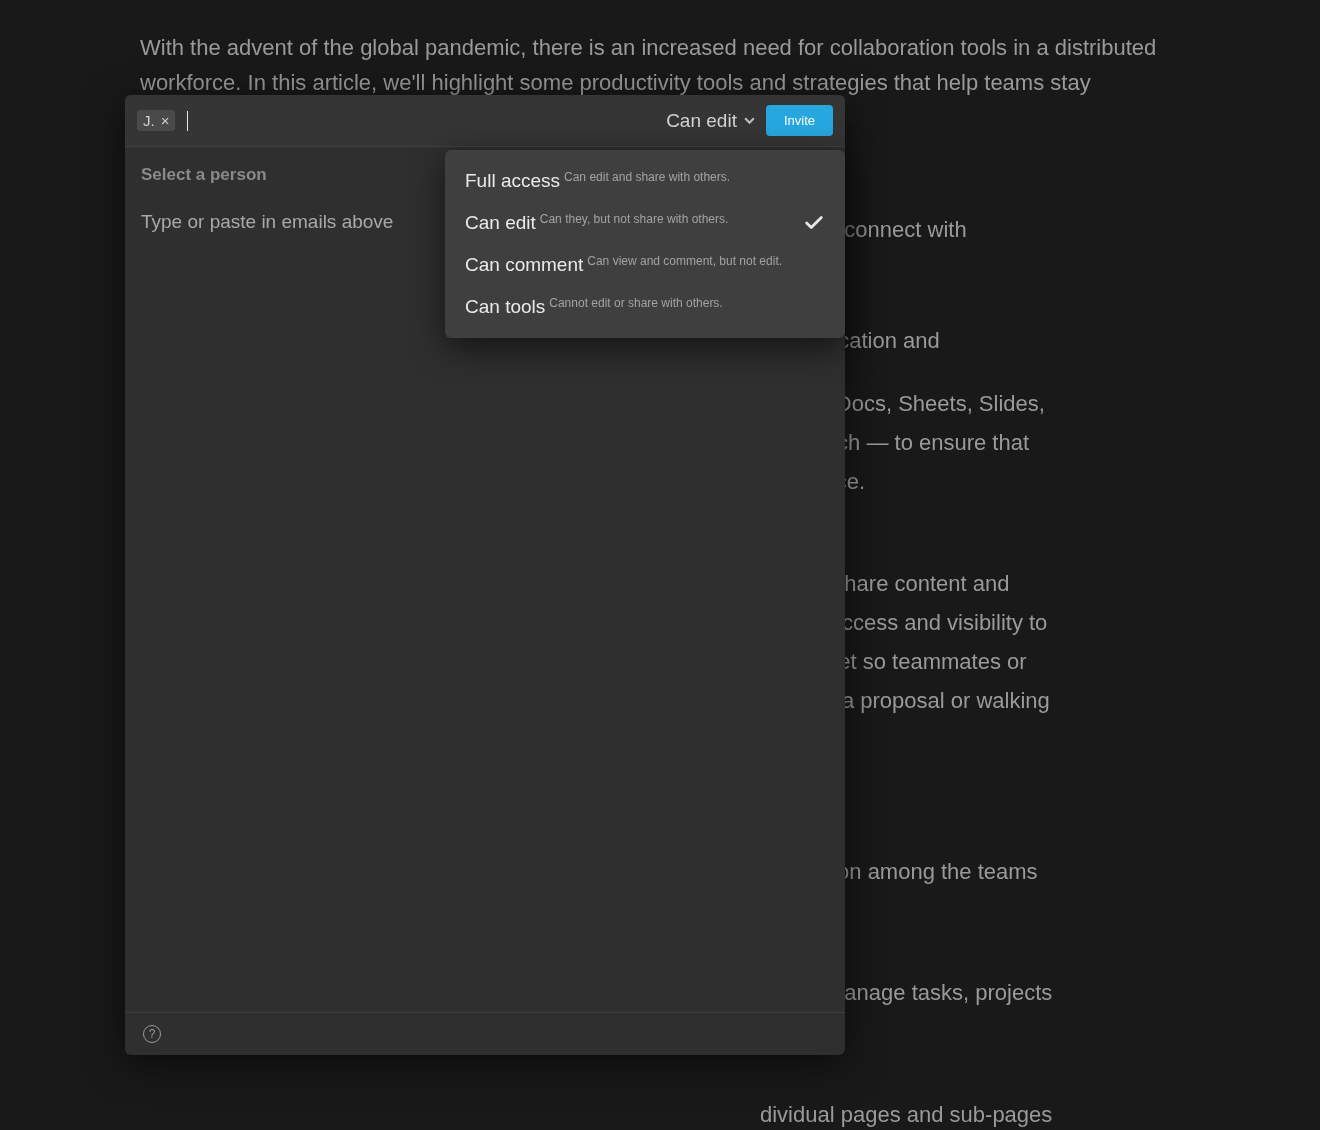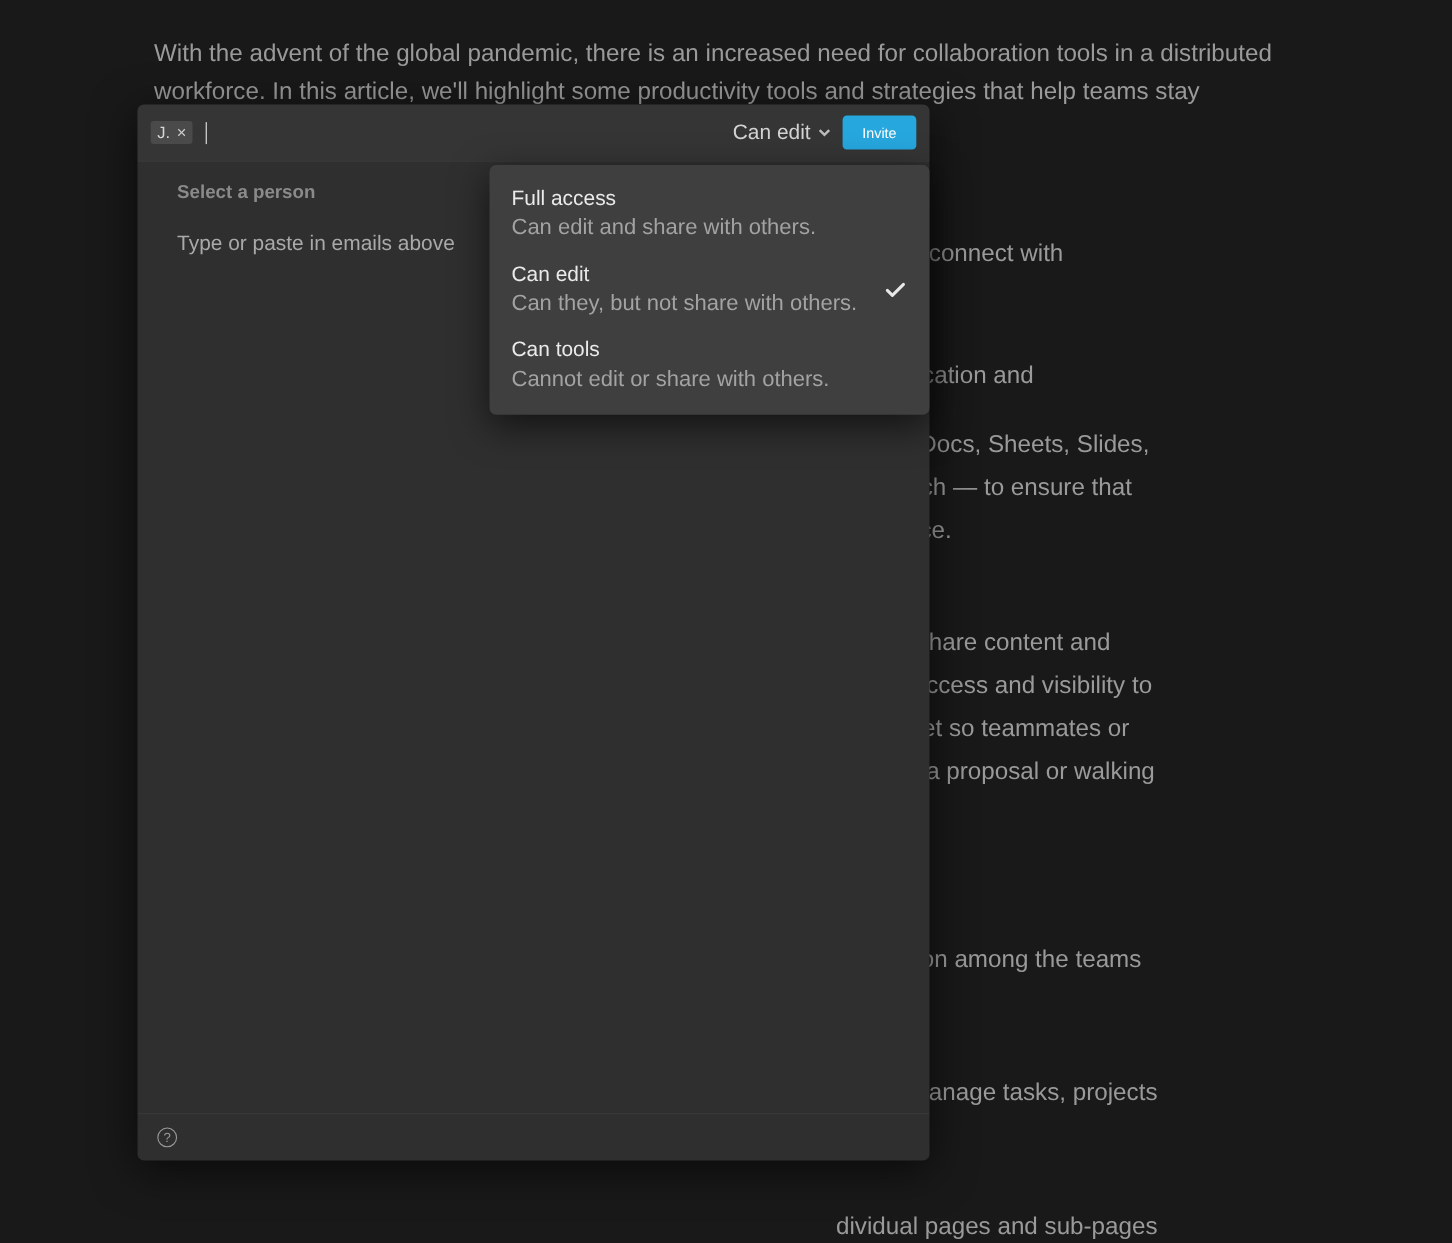--- a/index.html
+++ b/index.html
@@ -81,21 +81,21 @@
     color: #fff;
     border: none;
     border-radius: 4px;
     padding: 8px 18px;
     font-size: 13px;
     font-weight: 500;
     cursor: pointer;
   }
   .modal-body {
     flex: 1;
-    padding: 18px 36px;
+    padding: 18px 16px;
     color: #9b9b9b;
   }
   .section-label {
     font-size: 17px;
     font-weight: 600;
     color: #8a8a8a;
     margin-bottom: 26px;
   }
   .hint {
     font-size: 19px;
@@ -131,23 +131,23 @@
     box-shadow: 0 10px 34px rgba(0,0,0,.6);
     padding: 10px 0;
   }
   .dd-item {
     padding: 10px 20px;
     cursor: pointer;
     display: flex;
     align-items: center;
     justify-content: space-between;
   }
-  .dd-text { display: flex; flex-direction: column; gap: 4px; }
+  .dd-text { display: flex; flex-direction: row; gap: 4px; }
   .dd-title { color: #eaeaea; font-size: 19px; font-weight: 500; }
-  .dd-desc  { color: #a3a3a3; font-size: 20px; }
+  .dd-desc  { color: #a3a3a3; font-size: 12px; }
   .check { width: 22px; height: 22px; color: #e8e8e8; }
 </style>
 </head>
 <body>
 
 <div class="doc">
   <p>With the advent of the global pandemic, there is an increased need for collaboration tools in a distributed workforce. In this article, we'll highlight some productivity tools and strategies that help teams stay connected, whether they are working remotely or in the office.</p>
   <p style="height:20px"></p>
   <p style="text-align:left;padding-left:620px">users to connect with</p>
   <p style="height:20px"></p>
@@ -207,17 +207,23 @@
     <div class="dd-text">
       <span class="dd-title">Can edit</span>
       <span class="dd-desc">Can they, but not share with others.</span>
     </div>
     <svg class="check" viewBox="0 0 24 24" fill="none" stroke="currentColor" stroke-width="3" stroke-linecap="round" stroke-linejoin="round">
         <polyline points="20 6 9 17 4 12"></polyline>
       </svg>
   </div>
   <div class="dd-item">
     <div class="dd-text">
+      <span class="dd-title">Can comment</span>
+      <span class="dd-desc">Can view and comment, but not edit.</span>
+    </div>
+  </div>
+  <div class="dd-item">
+    <div class="dd-text">
       <span class="dd-title">Can tools</span>
       <span class="dd-desc">Cannot edit or share with others.</span>
     </div>
   </div>
 </div>
 
 </body></html>

